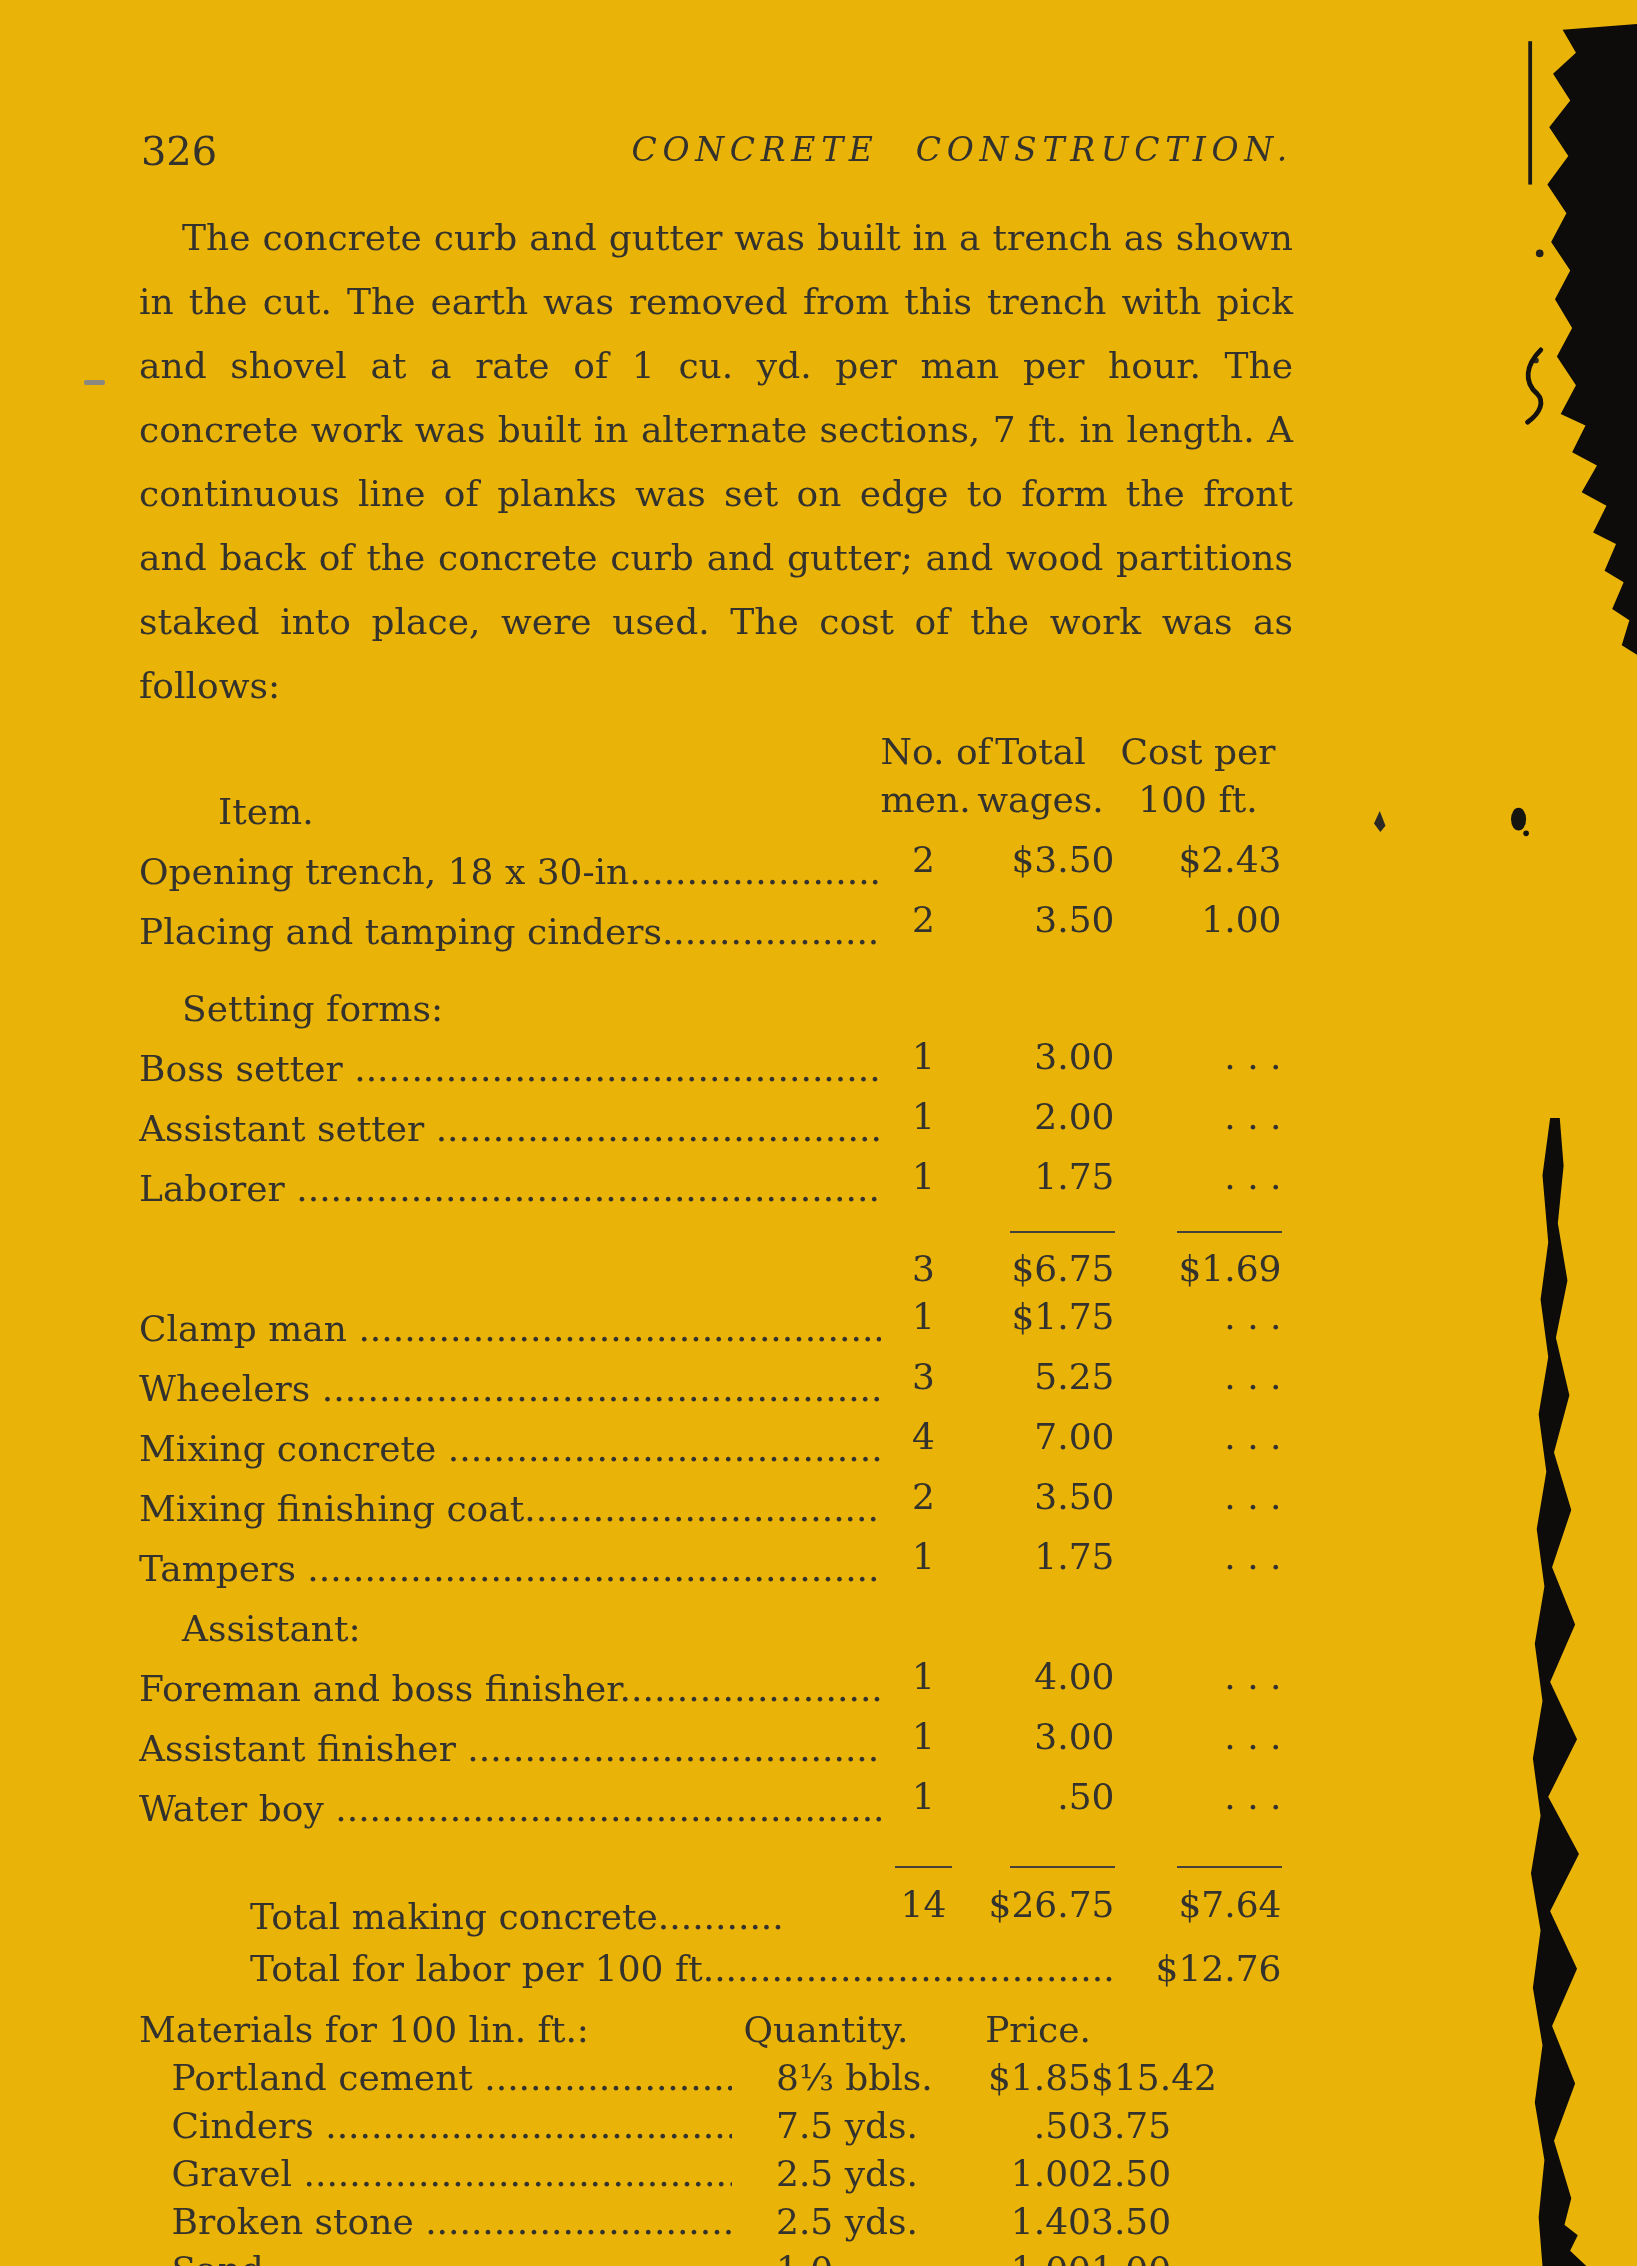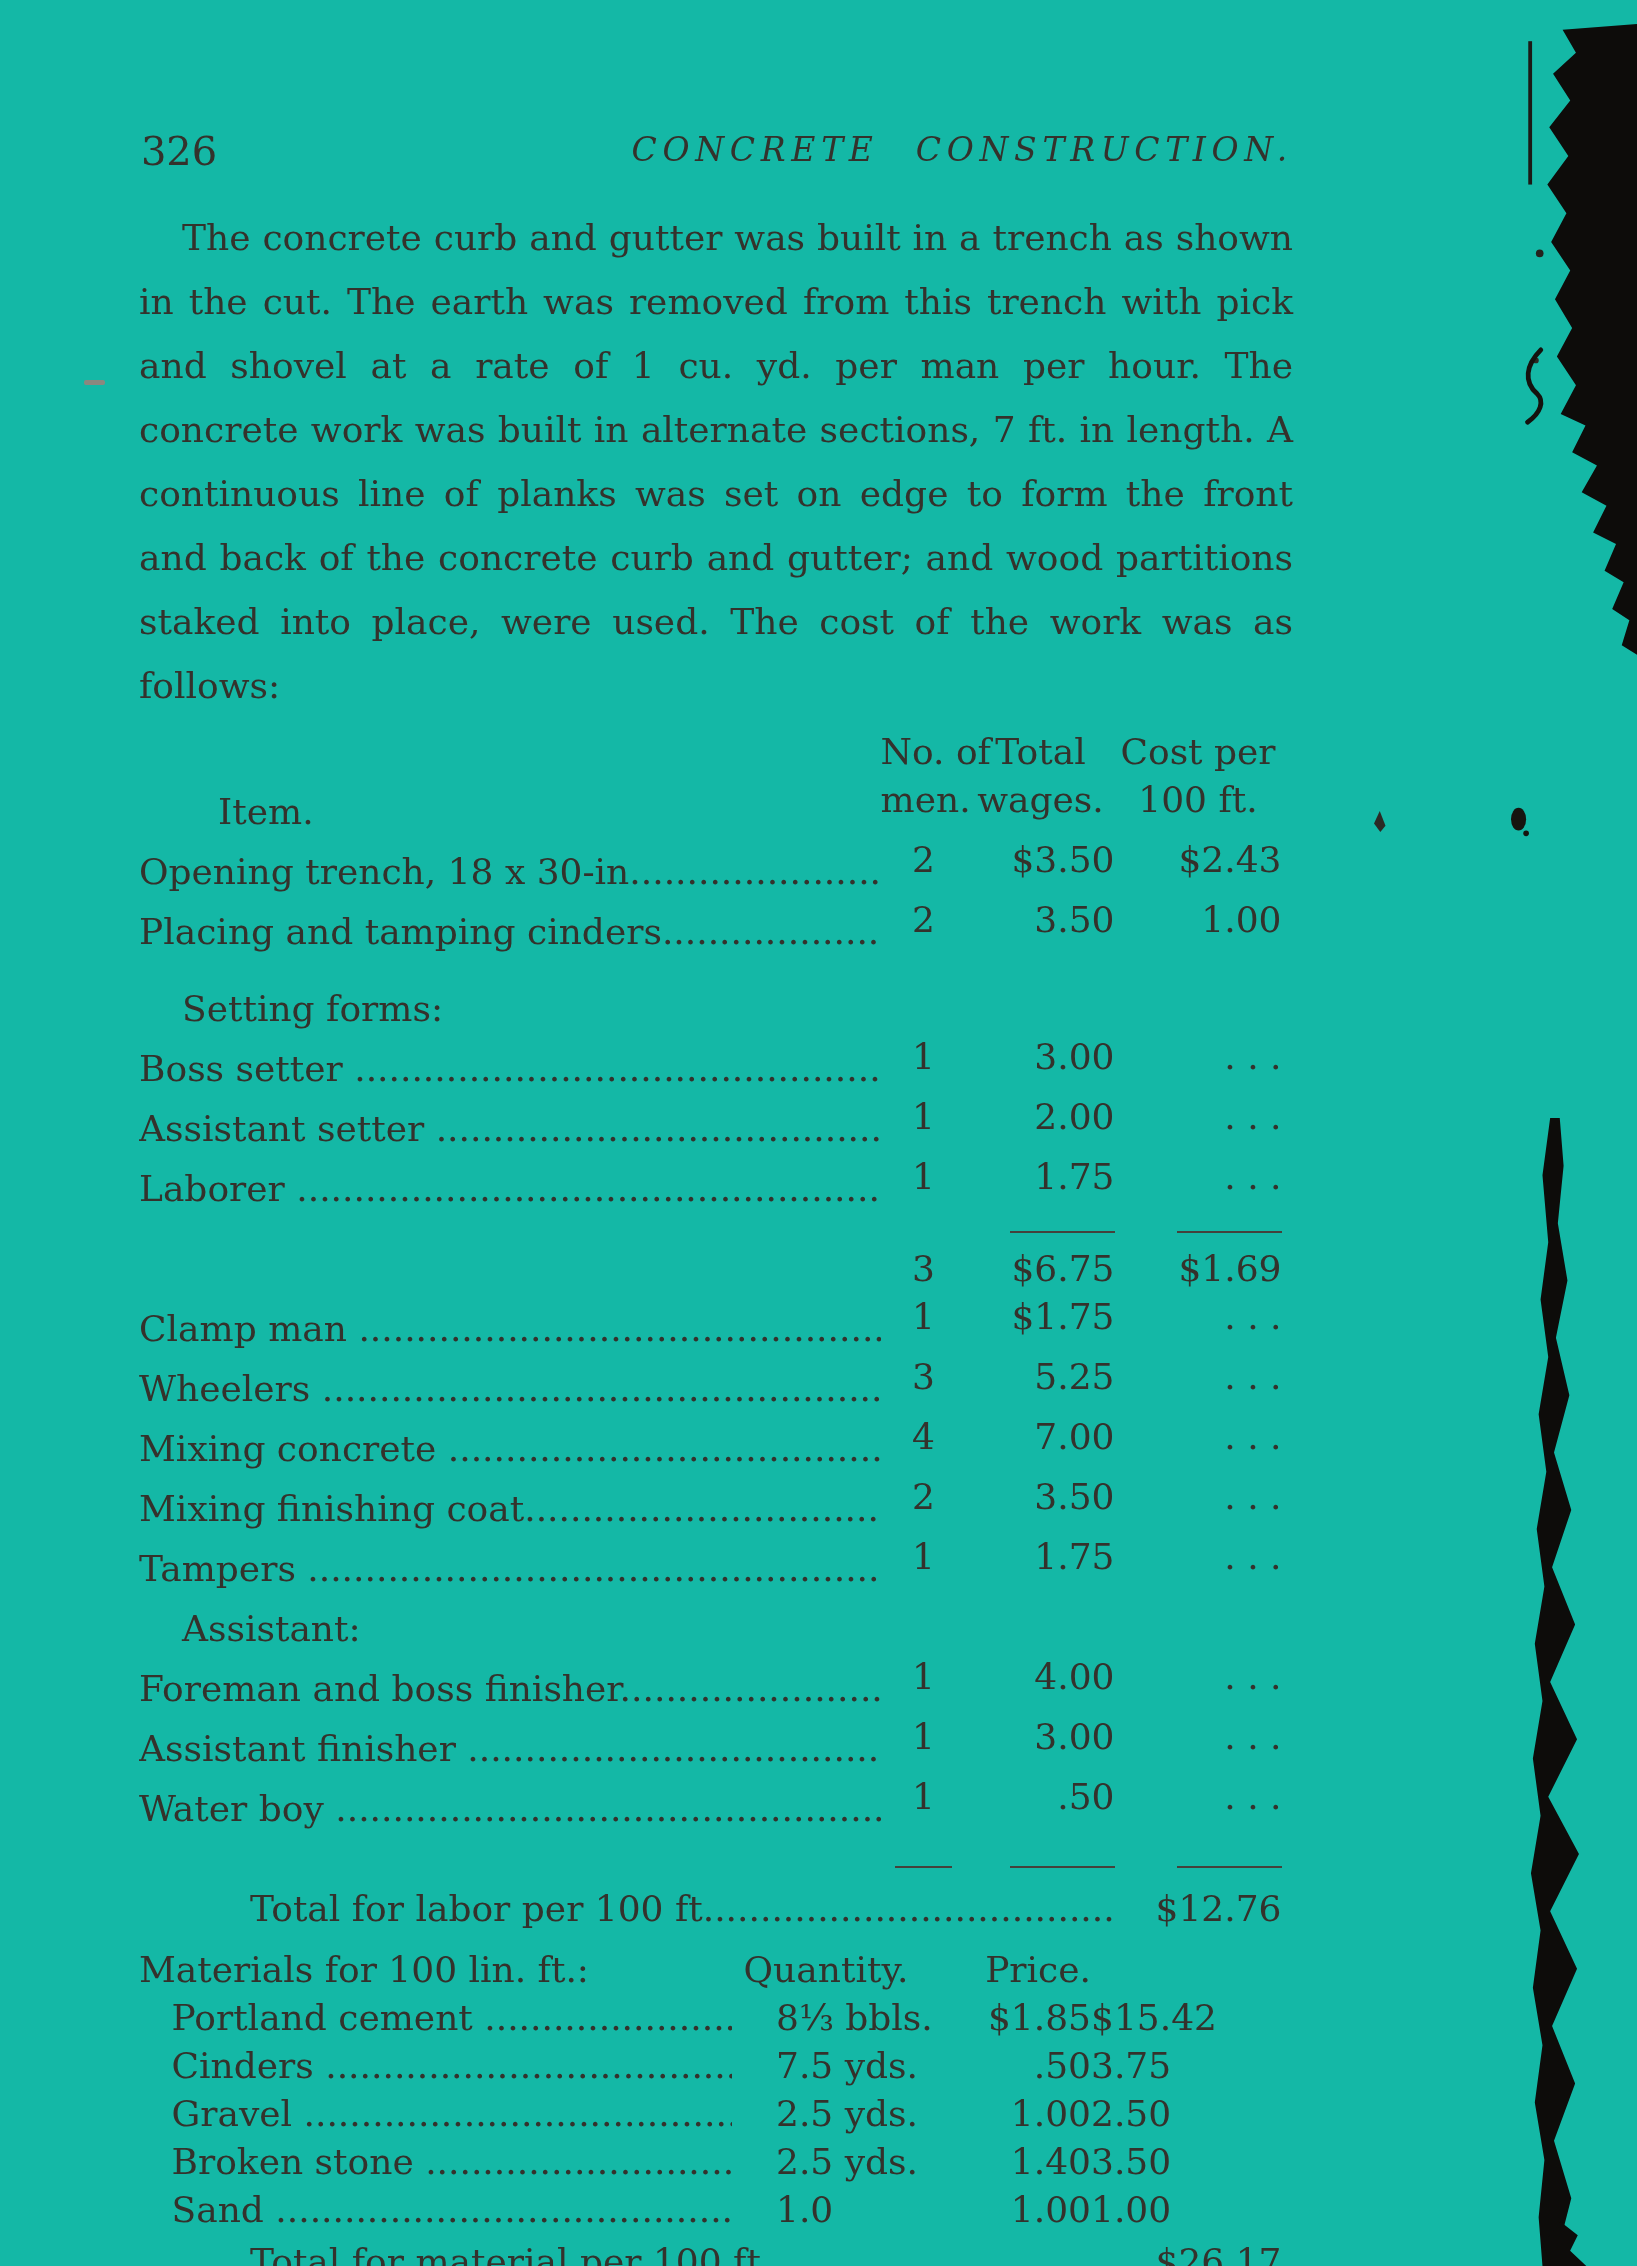--- a/index.html
+++ b/index.html
@@ -1,21 +1,21 @@
 <!DOCTYPE html>
 <html><head>
 <meta charset="utf-8">
 <style>
   * { box-sizing: border-box; margin: 0; padding: 0; }
   html, body { background: #fbfaf6; }
   .page {
     position: relative;
     width: 1637px;
     height: 2266px;
-    background: #14b8a6;
+    background: #eab308;
     font-family: "DejaVu Serif", serif;
     color: #34322c;
     overflow: hidden;
   }
   .content {
     position: absolute;
     left: 139px;
     top: 122px;
     width: 1154px;
   }
@@ -227,20 +227,26 @@
             <div class="rl rl-mid"></div>
           </div>
         <div class="c-wages">
             <div class="rl rl-right"></div>
           </div>
         <div class="c-cost">
             <div class="rl rl-right"></div>
           </div>
       </div>
 
+      <div class="row total-row">
+        <div class="c-item">Total making concrete...........</div>
+        <div class="c-men">14</div>
+        <div class="c-wages">$26.75</div>
+        <div class="c-cost">$7.64</div>
+      </div>
 
       <div class="total2-row">
         <div class="t-label">Total for labor per 100 ft.......................................................</div>
         <div class="t-amount">$12.76</div>
       </div>
 
     </div>
 
     <div class="materials">
 

